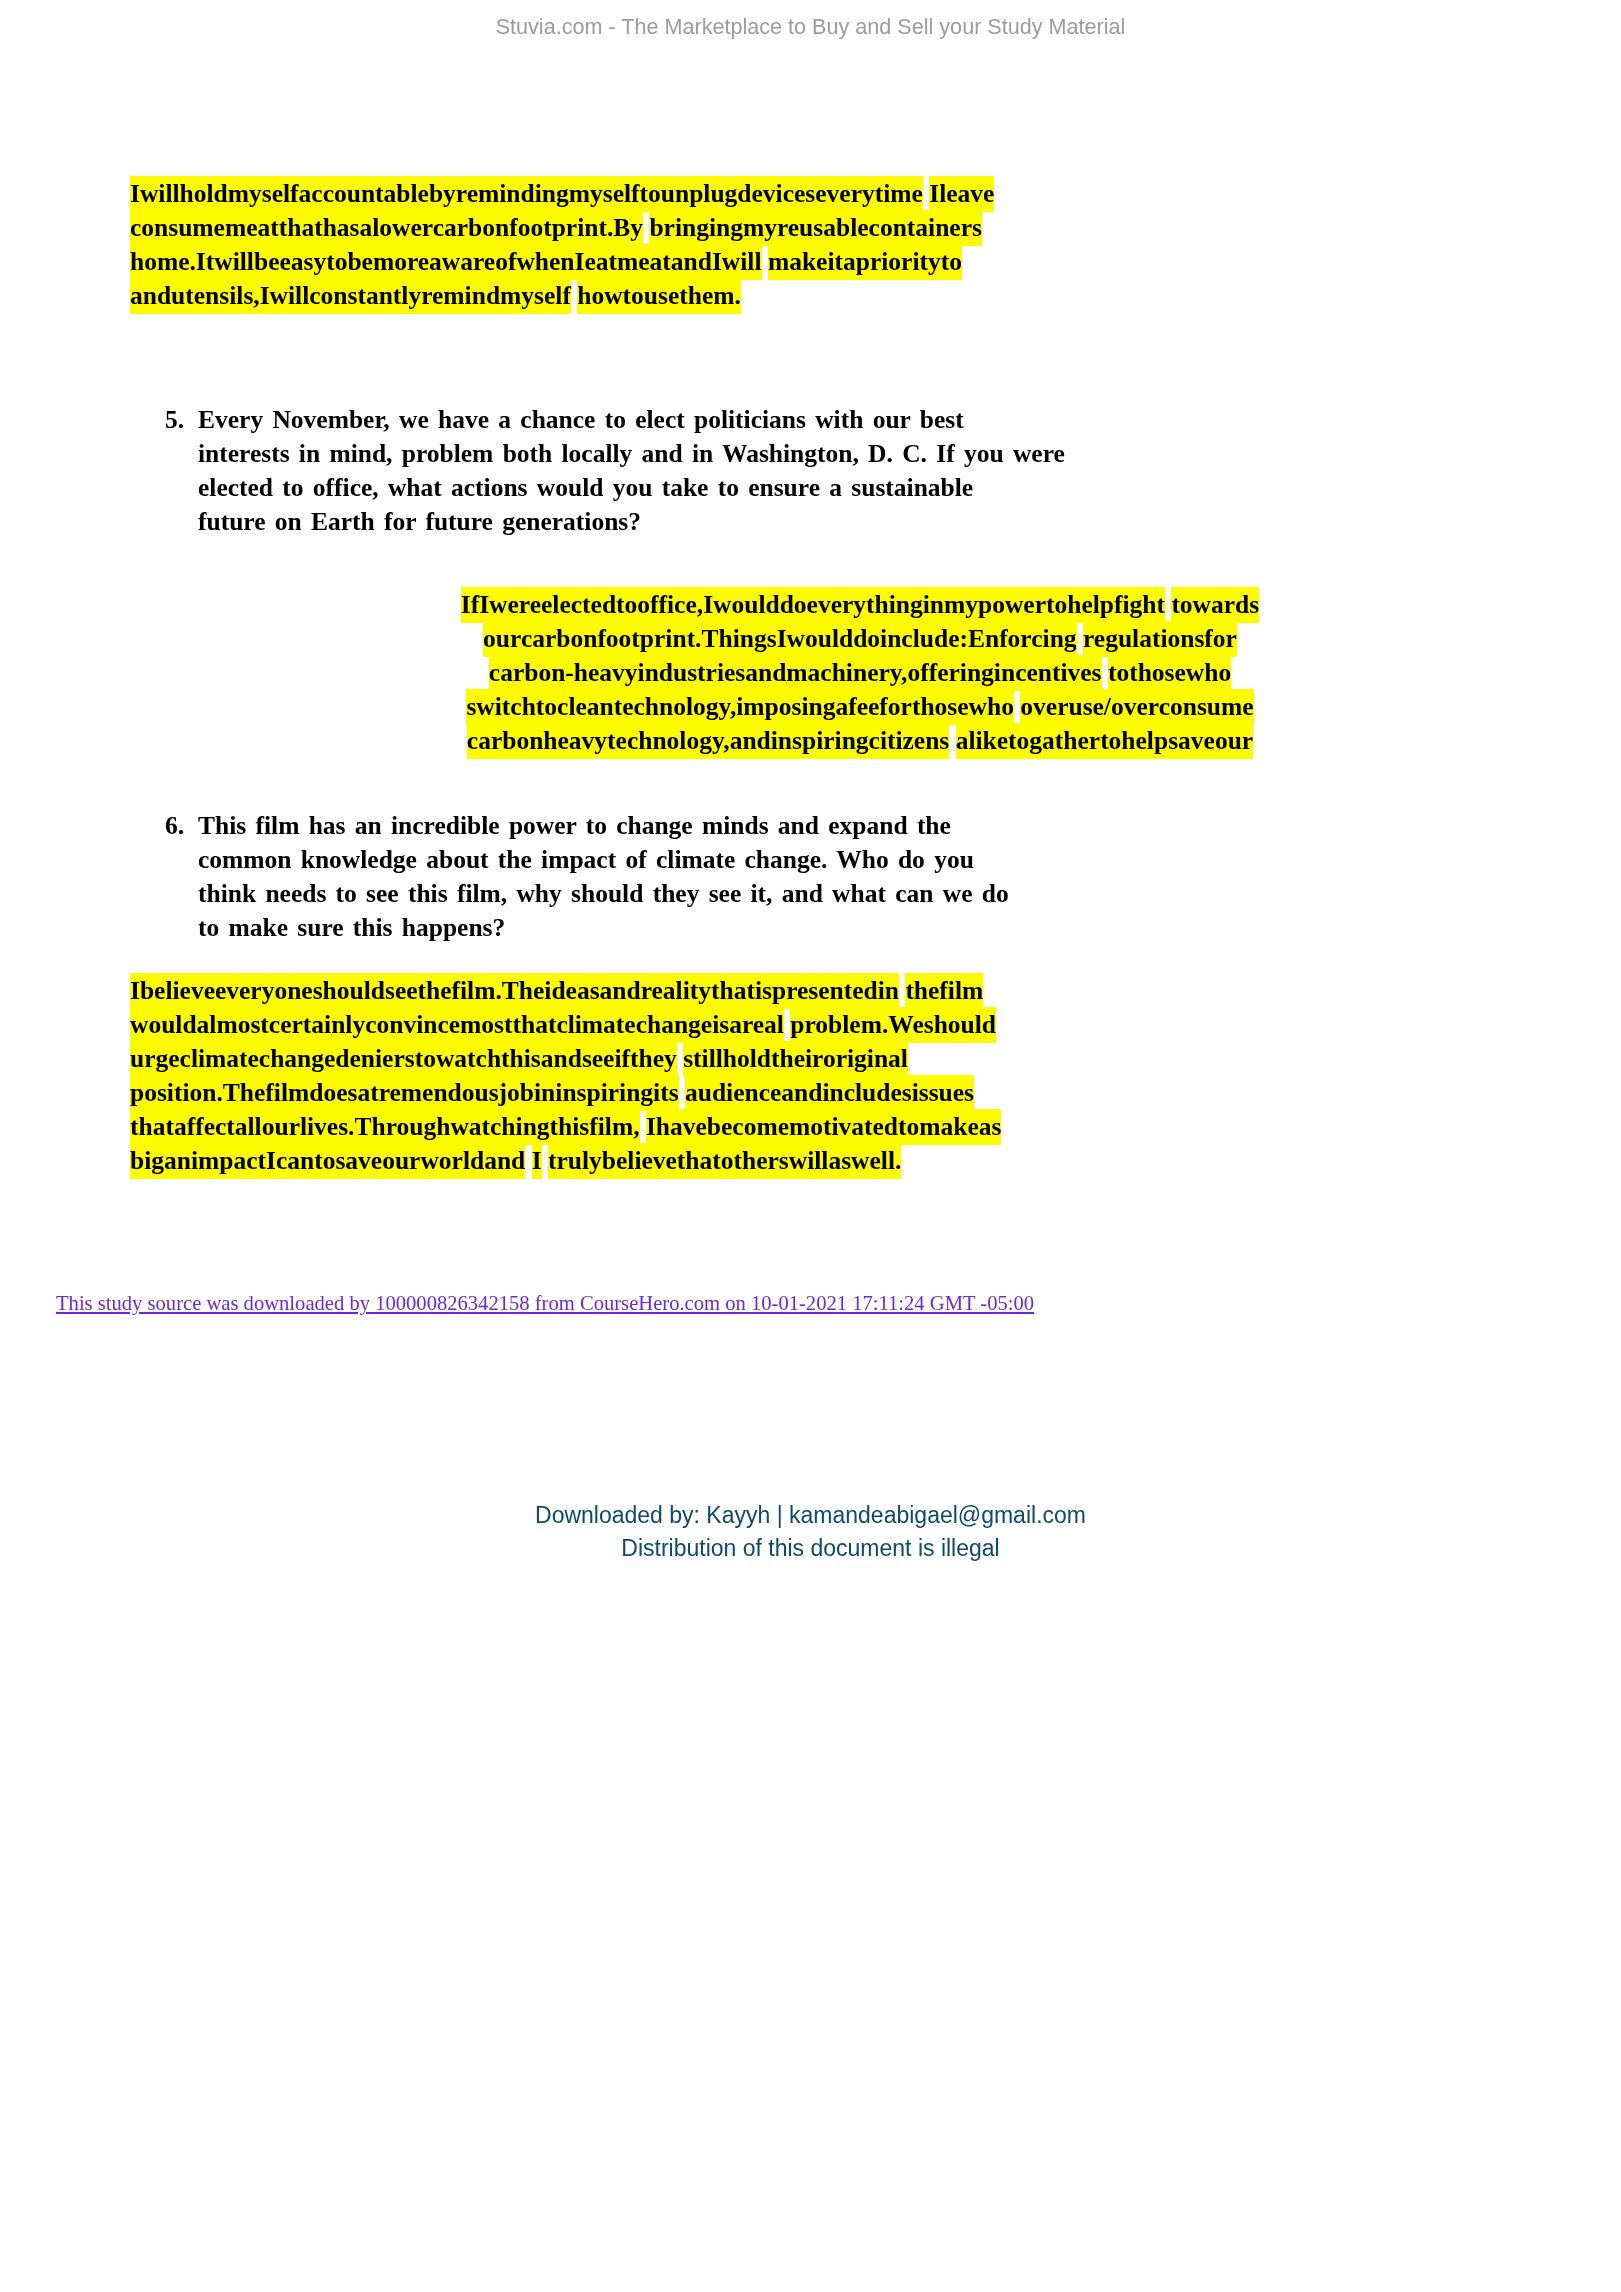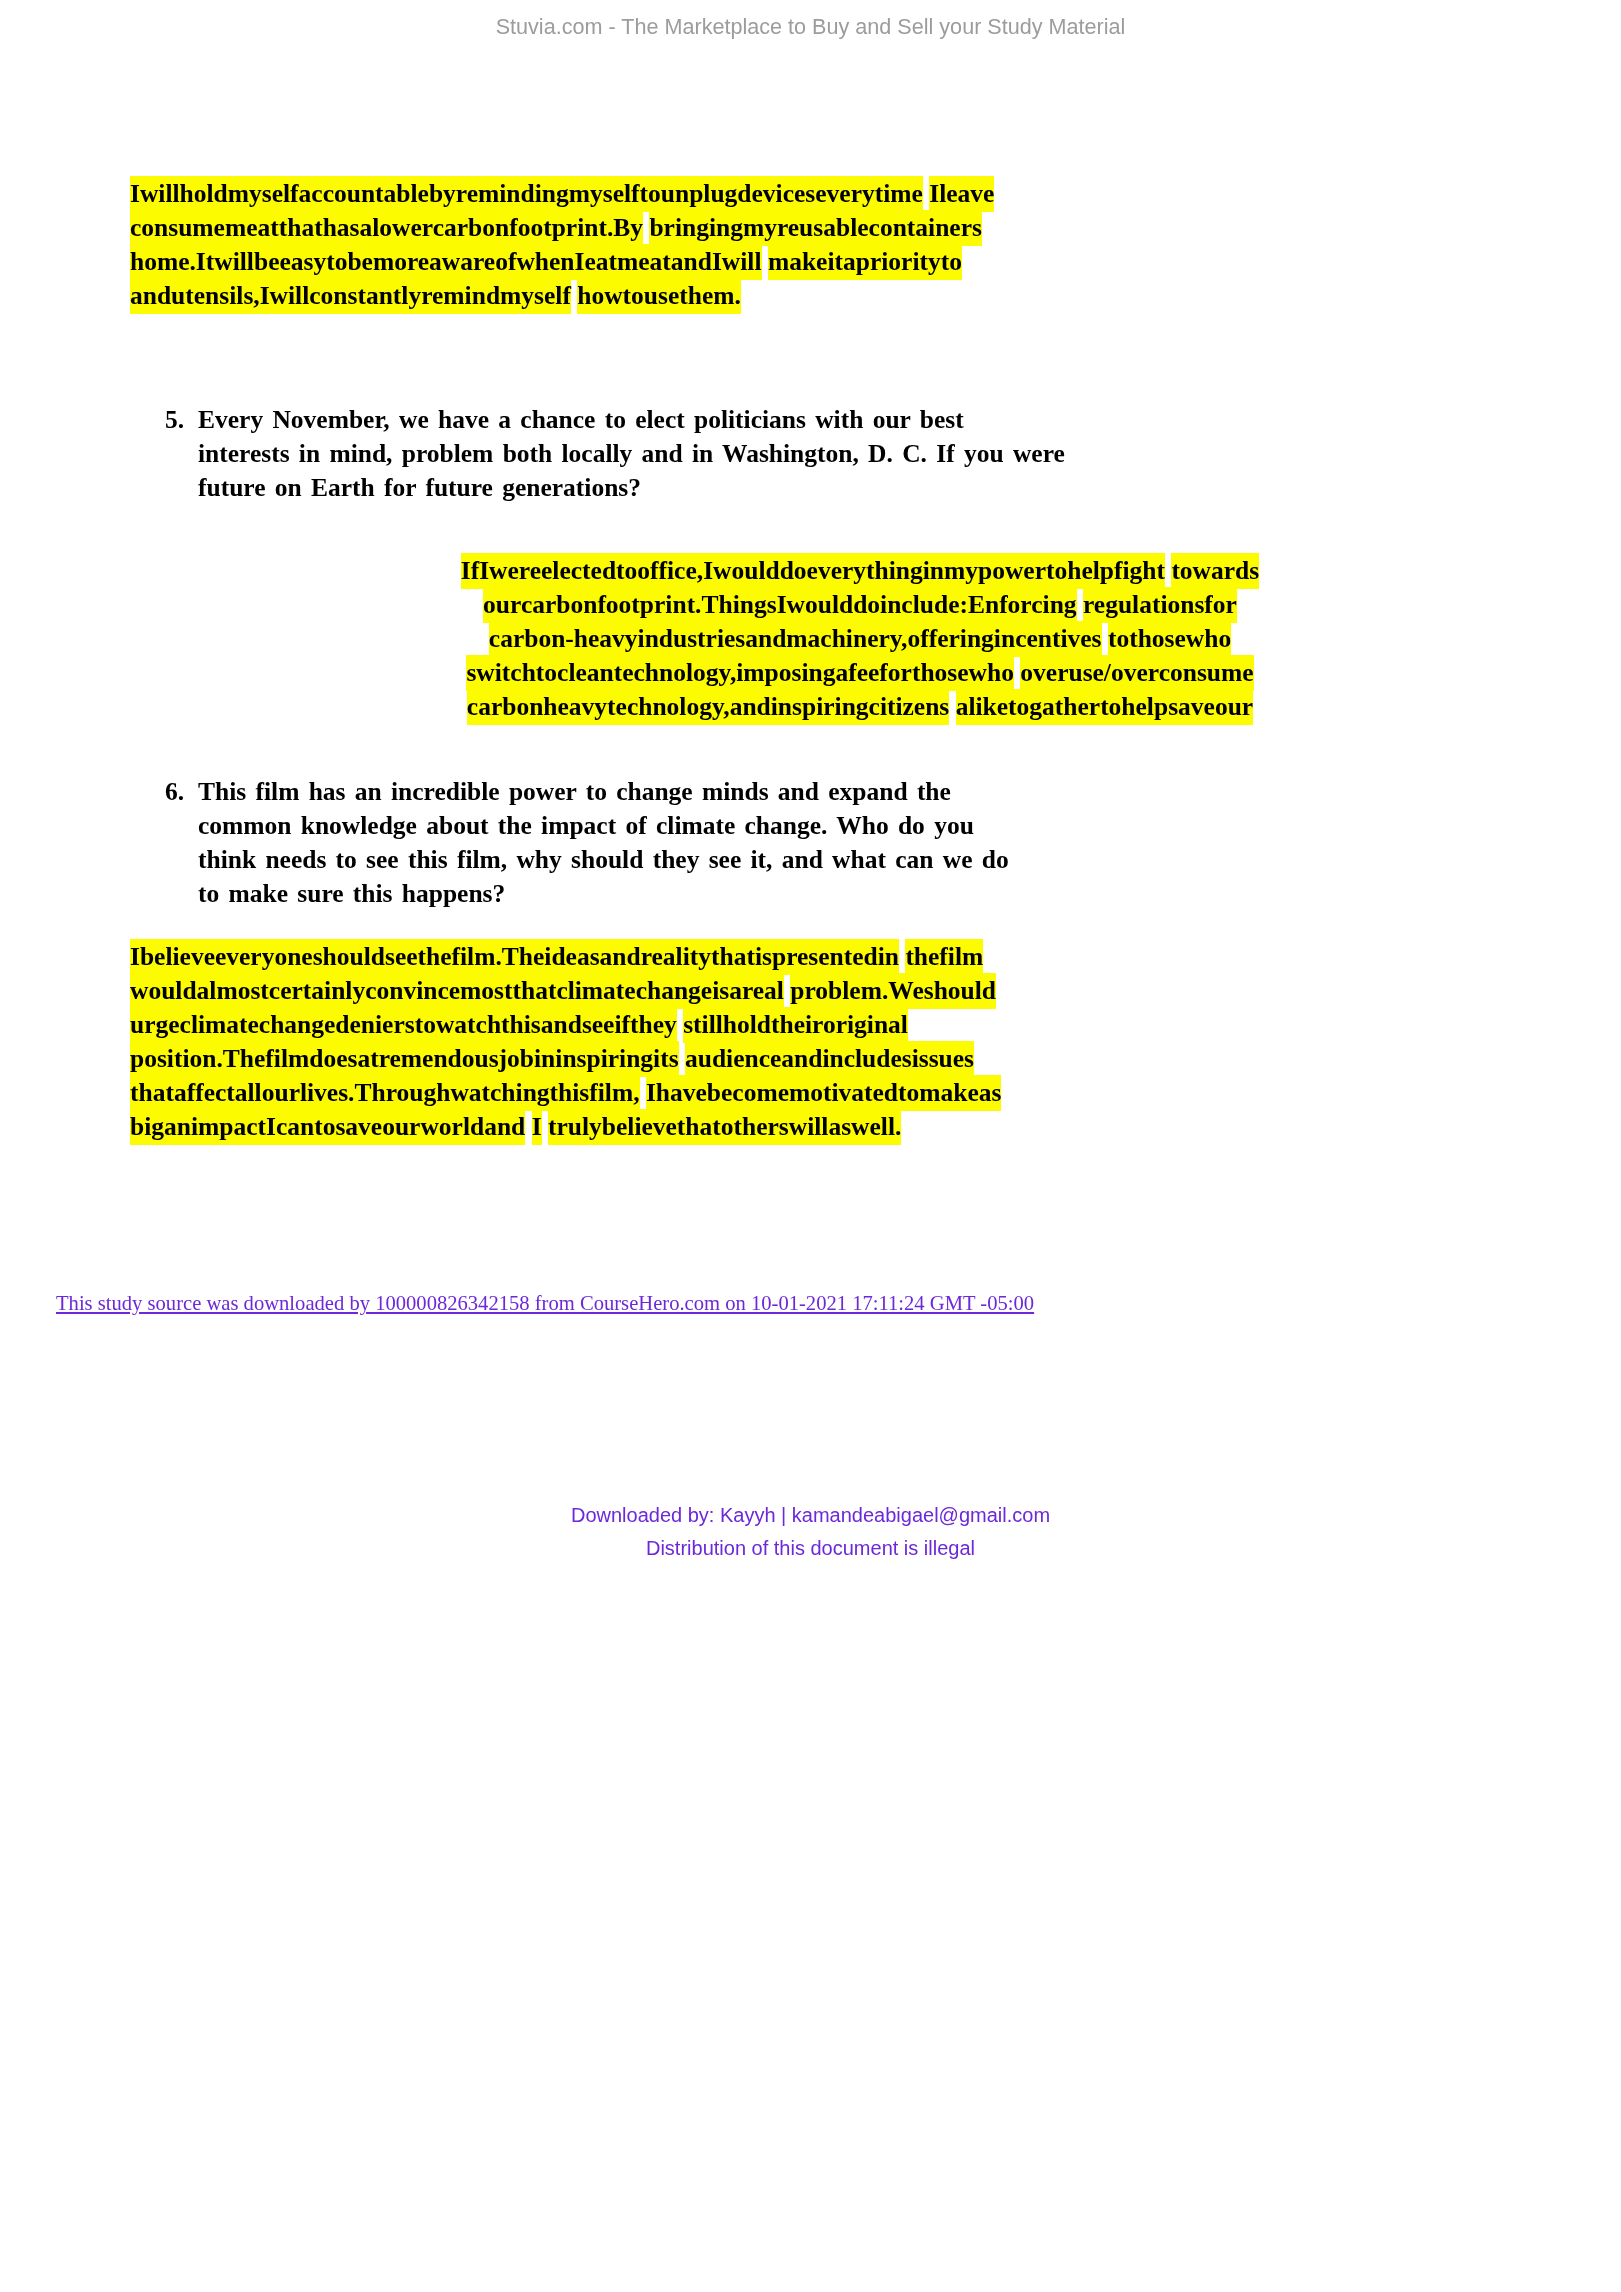--- a/index.html
+++ b/index.html
@@ -57,42 +57,43 @@
     font-size: 20.6px;
     color: #6d28d9;
     text-decoration: underline;
   }
   .footer-bottom {
     position: absolute;
     left: 0; bottom: 57px;
     width: 100%;
     text-align: center;
     font-family: "Liberation Sans", "DejaVu Sans", sans-serif;
-    font-size: 20px;
-    color: #6d28d9;
+    font-size: 23px;
+    color: #0c4a6e;
     line-height: 33px;
   }
 </style>
 </head>
 <body>
 
 <div class="page">
 
   <div class="site-header">Stuvia.com - The Marketplace to Buy and Sell your Study Material</div>
 
   <div class="doc">
       <div class="block answer">
         <div class="line"><span class="hl">Iwillholdmyselfaccountablebyremindingmyselftounplugdeviceseverytime</span><span> </span><span class="hl">Ileave</span></div>
         <div class="line"><span class="hl">consumemeatthathasalowercarbonfootprint.By</span><span> </span><span class="hl">bringingmyreusablecontainers</span></div>
         <div class="line"><span class="hl">home.ItwillbeeasytobemoreawareofwhenIeatmeatandIwill</span><span> </span><span class="hl">makeitapriorityto</span></div>
         <div class="line"><span class="hl">andutensils,Iwillconstantlyremindmyself</span><span> </span><span class="hl">howtousethem.</span></div>
       </div>
       <div class="block question">
         <div class="line"><span class="qnum">5.</span>Every November, we have a chance to elect politicians with our best</div>
         <div class="line">interests in mind, problem both locally and in Washington, D. C. If you were</div>
+        <div class="line">elected to office, what actions would you take to ensure a sustainable</div>
         <div class="line">future on Earth for future generations?</div>
       </div>
       <div class="block answer indent">
         <div class="line"><span class="hl">IfIwereelectedtooffice,Iwoulddoeverythinginmypowertohelpfight</span><span> </span><span class="hl">towards</span></div>
         <div class="line"><span class="hl">ourcarbonfootprint.ThingsIwoulddoinclude:Enforcing</span><span> </span><span class="hl">regulationsfor</span></div>
         <div class="line"><span class="hl">carbon-heavyindustriesandmachinery,offeringincentives</span><span> </span><span class="hl">tothosewho</span></div>
         <div class="line"><span class="hl">switchtocleantechnology,imposingafeeforthosewho</span><span> </span><span class="hl">overuse/overconsume</span></div>
         <div class="line"><span class="hl">carbonheavytechnology,andinspiringcitizens</span><span> </span><span class="hl">aliketogathertohelpsaveour</span></div>
       </div>
       <div class="block question">

